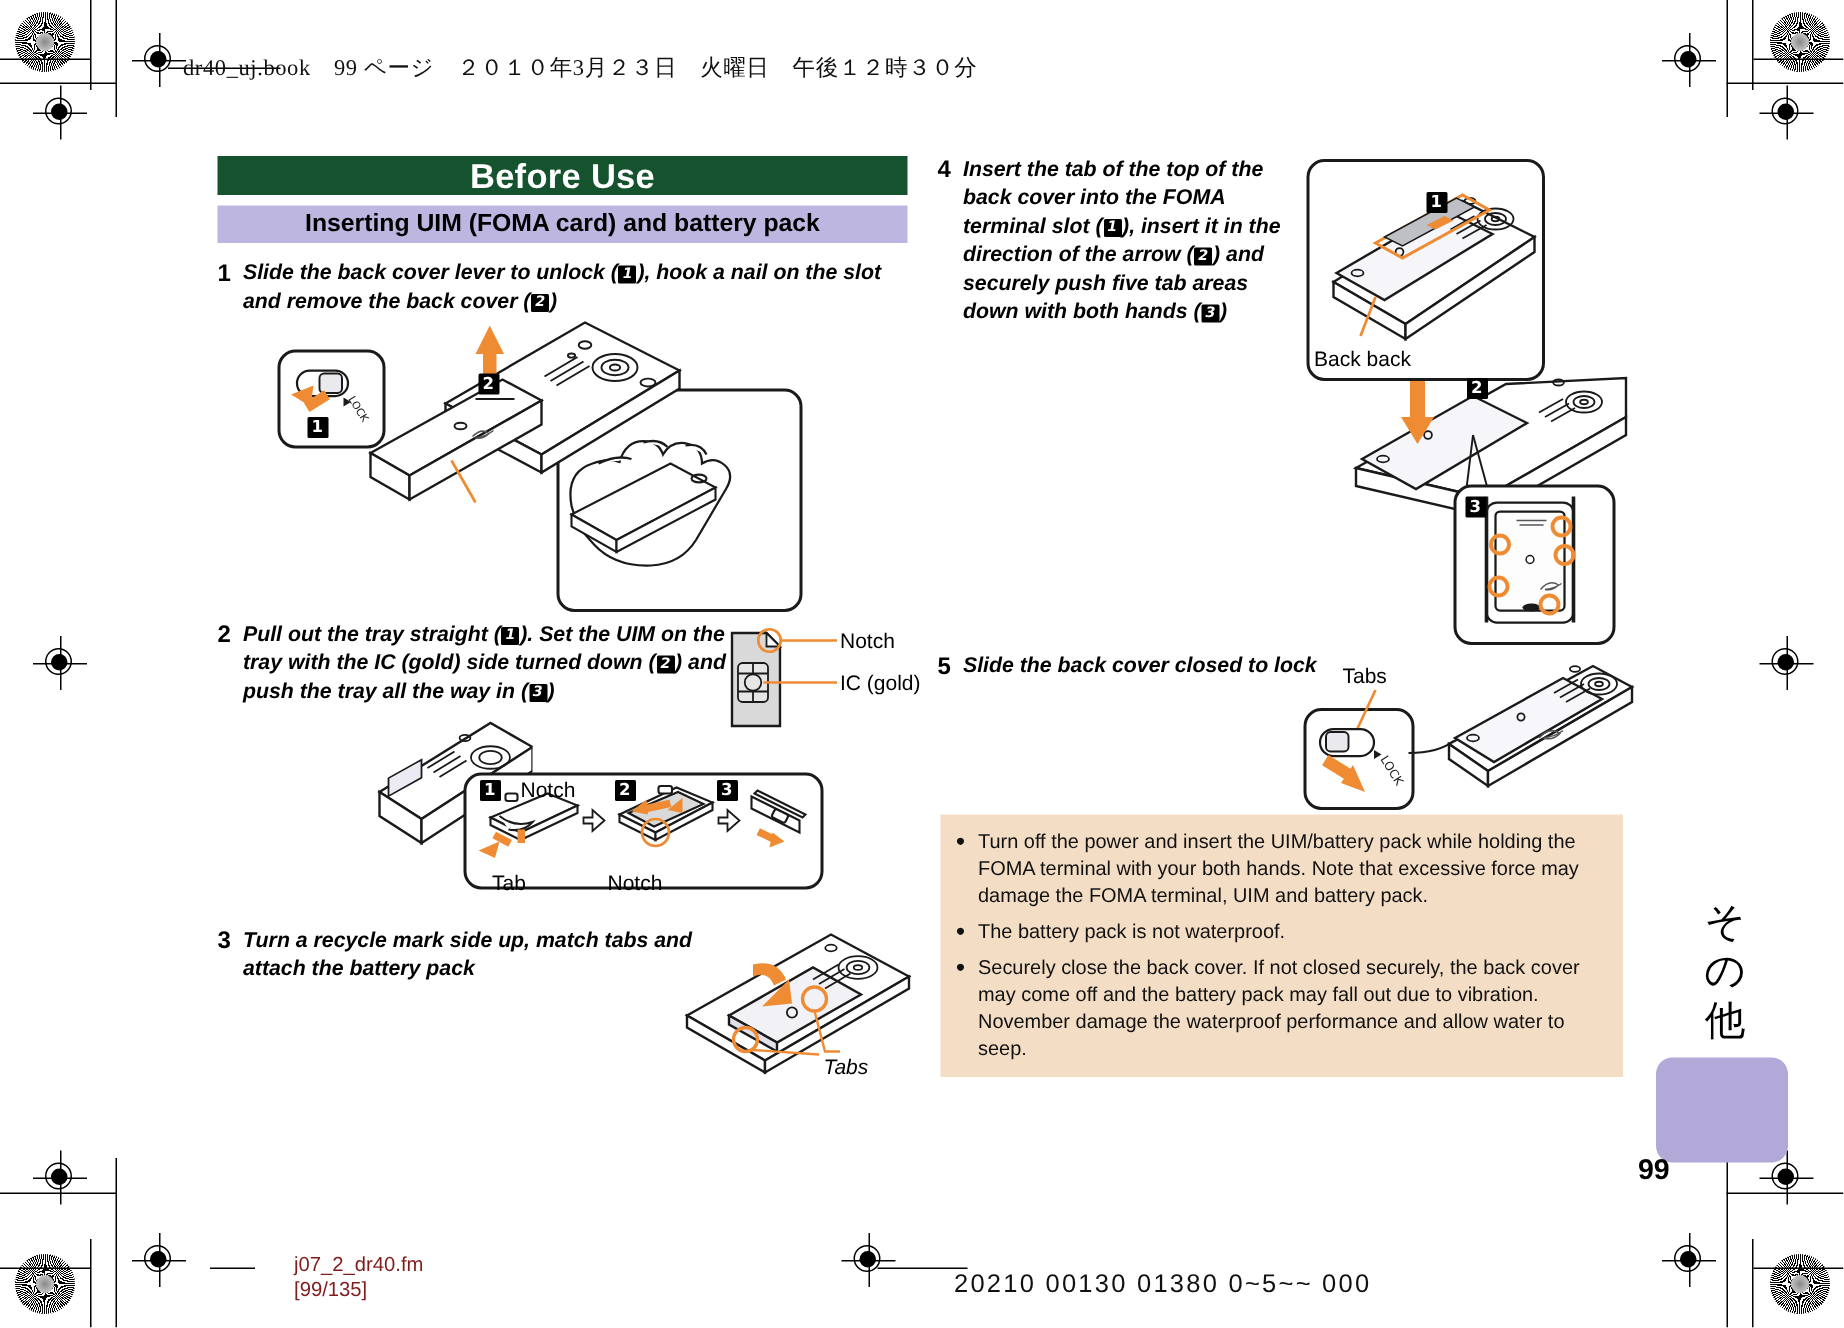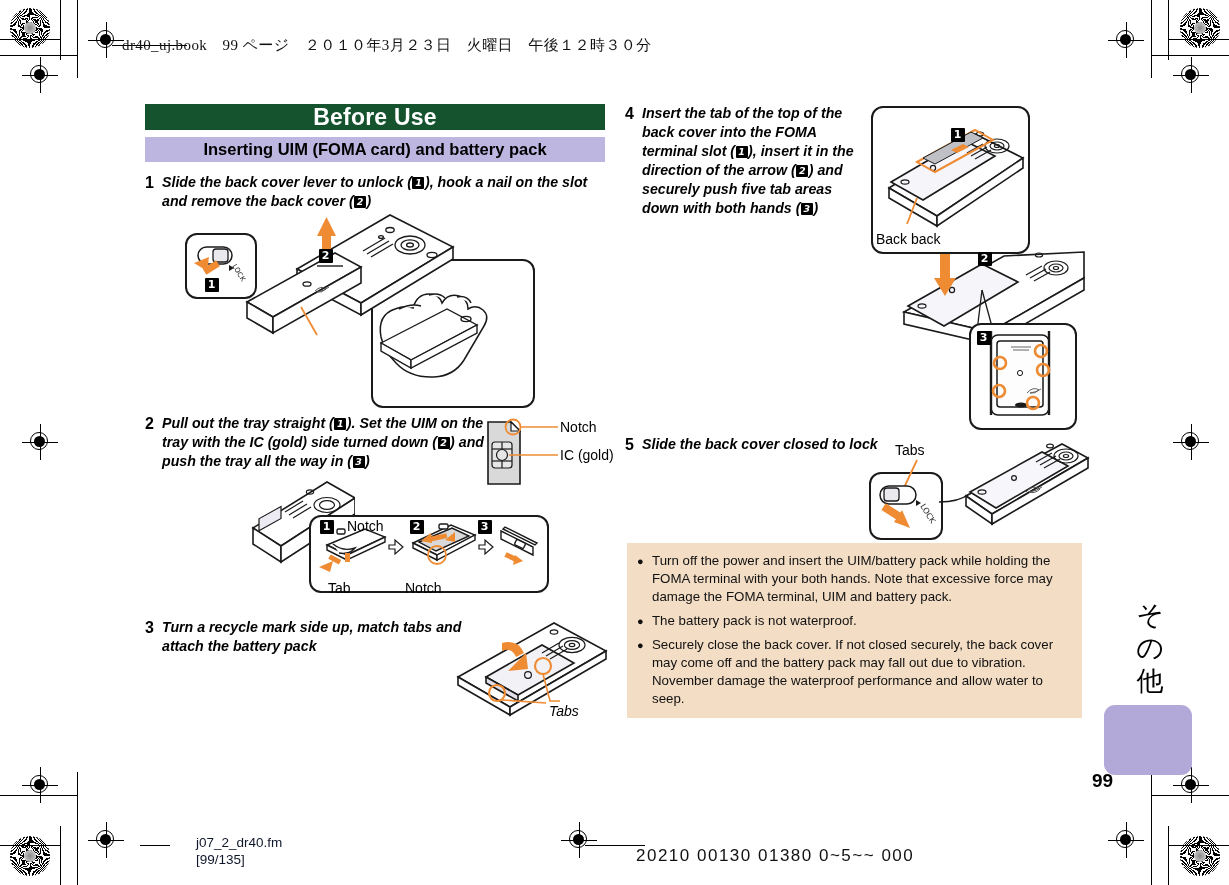--- a/index.html
+++ b/index.html
@@ -18,21 +18,21 @@
   .rosette{position:absolute;width:40px;height:40px;border-radius:50%;
     background:
       repeating-conic-gradient(#000 0deg 2.2deg,#fff 2.2deg 4.4deg);
     border:0;}
   .rosette::after{content:"";position:absolute;left:14px;top:14px;width:12px;height:12px;border-radius:50%;
      background:radial-gradient(#888,#ddd);}
   .cropline{position:absolute;background:#000;}
 
   
   .hdr-text{font-family:"Liberation Serif","DejaVu Serif",serif;font-size:15px;letter-spacing:.4px;color:#111;white-space:nowrap;}
-  .ftr-text{font-family:"Liberation Sans","DejaVu Sans",sans-serif;font-size:13.5px;color:#0f172a;line-height:17px;}
+  .ftr-text{font-family:"Liberation Sans","DejaVu Sans",sans-serif;font-size:13.5px;color:#7f1d1d;line-height:17px;}
   .marks-text{font-family:"Liberation Sans","DejaVu Sans",sans-serif;font-size:17px;letter-spacing:1.5px;color:#111;white-space:nowrap;}
 
   
   .banner-main{
     width:460px;height:26px;background:#14532d;color:#fff;
     font-size:23px;font-weight:bold;display:flex;align-items:center;justify-content:center;letter-spacing:.2px;
   }
   .banner-sub{
     width:460px;height:25px;background:#bdb6e0;color:#000;
     font-size:16.5px;font-weight:bold;display:flex;align-items:center;justify-content:center;

